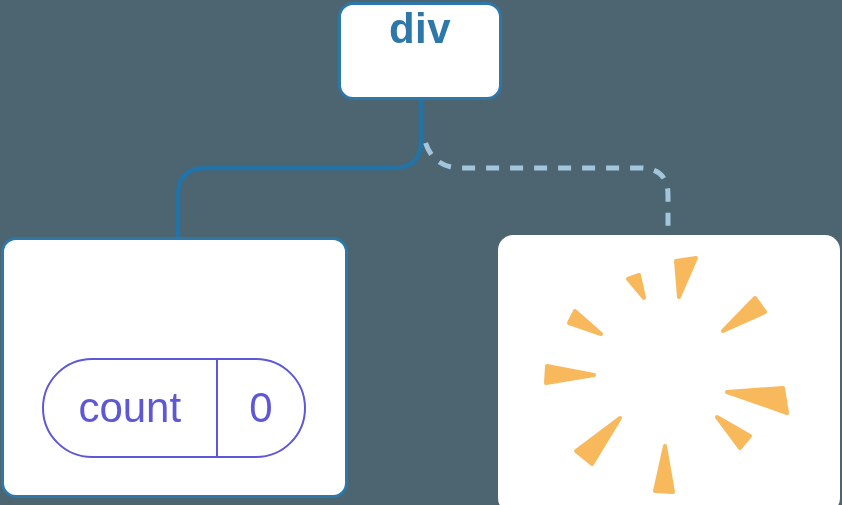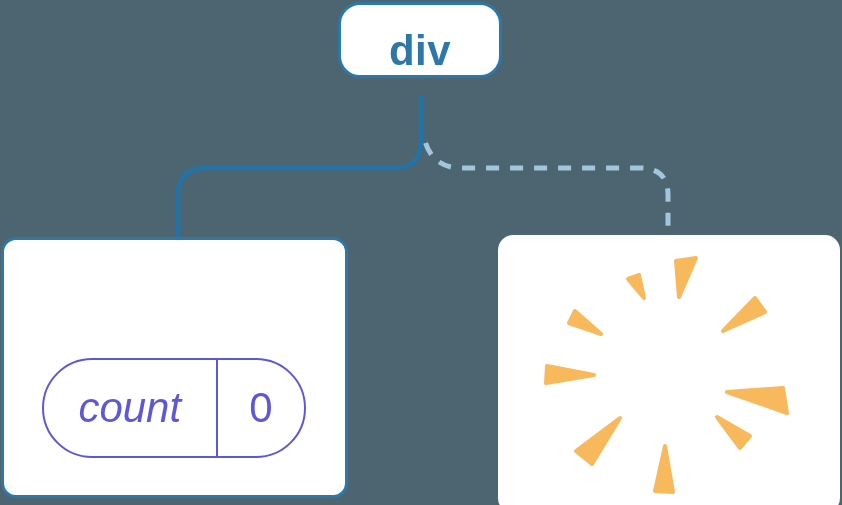--- a/index.html
+++ b/index.html
@@ -27,27 +27,27 @@
   }
   .link.dashed {
     stroke: var(--dashed-link, #A4C6DC);
     stroke-width: 5;
     stroke-dasharray: 13 11;
     stroke-dashoffset: 13;
   }
   .node.root {
     position: absolute;
     left: 338px; top: 2px;
-    width: 164px; height: 76px;
+    width: 164px; height: 98px;
     background: var(--card-bg, #fff);
     border: 3px solid var(--node-border, #2E78A9);
-    border-radius: 22px;
+    border-radius: 15px;
     box-sizing: border-box;
     display: flex;
-    align-items: flex-end;
+    align-items: flex-start;
     justify-content: center;
   }
   .node-label {
     color: var(--node-text, #2E78A9);
     font-size: 42px;
     font-weight: 600;
     letter-spacing: 0.5px;
   }
   .card {
     position: absolute;
@@ -82,21 +82,20 @@
     overflow: hidden;
   }
   .pill-key {
     flex: 1;
     display: flex;
     align-items: center;
     justify-content: center;
     color: var(--state-accent, #5F58D6);
     font-size: 42px;
     font-weight: 400;
-    font-style: italic;
   }
   .pill-divider {
     width: 2.5px;
     background: var(--state-accent, #5F58D6);
   }
   .pill-value {
     width: 86px;
     display: flex;
     align-items: center;
     justify-content: center;

